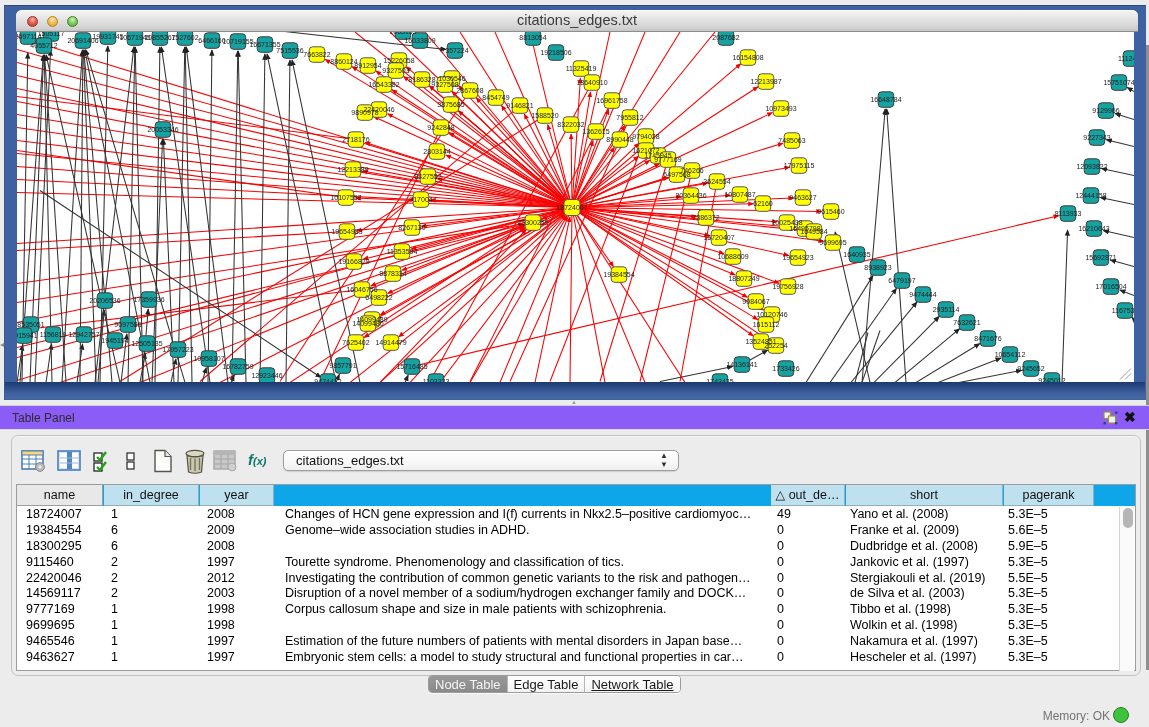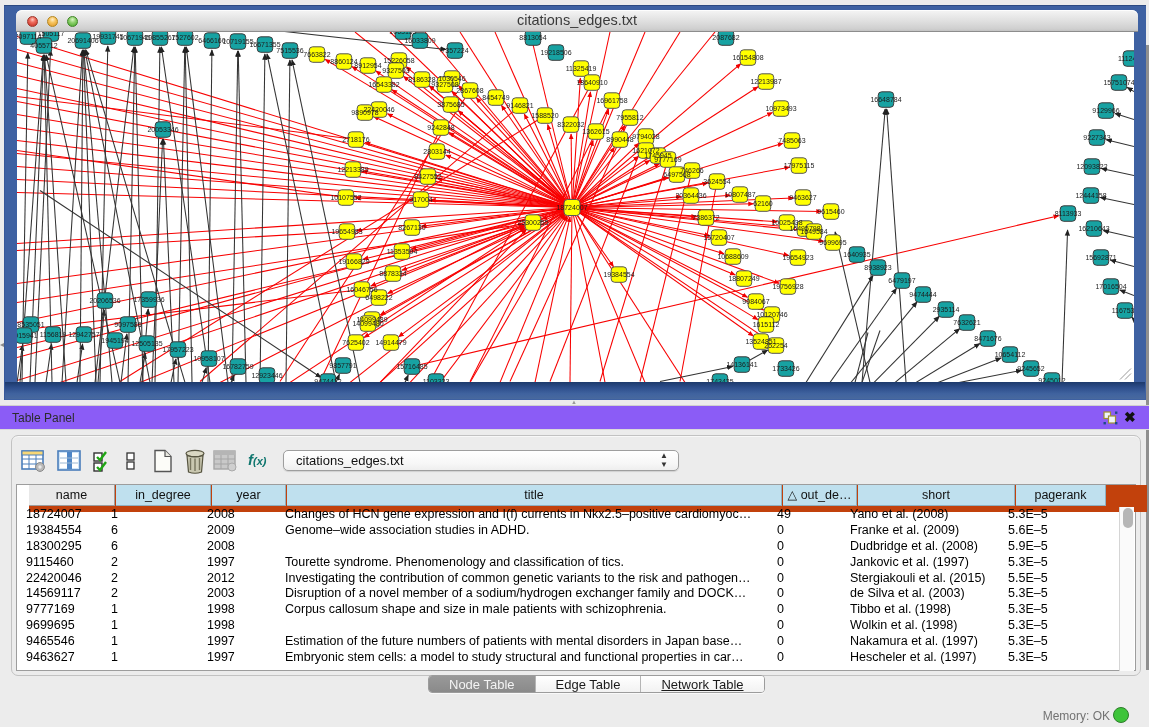--- a/index.html
+++ b/index.html
@@ -48,41 +48,41 @@
 .tbi { position:absolute; top:0; }
 #combo { position:absolute; left:263px; top:1px; width:396px; height:21px;
   border:1px solid #9e9e9e; border-radius:5px;
   background:linear-gradient(180deg,#ffffff 0%,#f6f6f6 70%,#eeeeee 100%);
   font-size:13px; color:#111; line-height:20px; padding-left:12px;
   box-shadow:0 1px 1px rgba(0,0,0,0.12); }
 #combo .arrows { position:absolute; right:10px; top:0; height:21px; font-size:8px; line-height:9px; color:#333; letter-spacing:0; text-align:center;}
 
 #tbl { position:absolute; left:4px; top:48px; width:1120px; height:187px;
   background:#fff; border:1px solid #9d9d9d; }
-#thead { position:absolute; left:12px; top:0; width:100%; height:27px; background:#c2410c; }
+#thead { position:absolute; left:0; top:0; width:100%; height:21px; background:#0ea5e9; }
 .th { position:absolute; top:0; height:21px; background:#bfe0ee;
   border-right:1px solid #8fb0c0; border-bottom:1px solid #8fb0c0;
   font-size:12.5px; color:#111; text-align:center; line-height:21px; }
 #tbody { position:absolute; left:0; top:22px; width:1100px; }
 .tr { position:relative; height:15.9px; font-size:12.5px; color:#000; white-space:nowrap; }
 .tr > div { position:absolute; top:0; line-height:15.9px; overflow:hidden; }
 .c0 { left:9px; width:88px; }
 .c1 { left:94px; width:90px; }
 .c2 { left:190px; width:75px; }
 .c3 { left:268px; width:492px; }
 .c4 { left:760px; width:72px; }
 .c5 { left:833px; width:156px; }
 .c6 { left:991px; width:100px; }
 #vsb { position:absolute; right:1px; top:22px; width:15px; height:164px; background:#fafafa; border-left:1px solid #d5d5d5; }
 #vsb .thumb { position:absolute; left:2.5px; top:1px; width:10px; height:20px; background:#b6b6b6; border-radius:5px; }
 
 #tabs { position:absolute; left:428px; top:675px; height:18px; display:flex;
   border:1px solid #9c9c9c; border-radius:4px; overflow:hidden;
   background:#fff; box-shadow:0 1px 0 rgba(255,255,255,0.7); }
-.tab { height:100%; font-size:13px; line-height:17px; padding:0 20px; color:#1a1a1a;
+.tab { height:100%; font-size:13px; line-height:17px; padding:0 6px; color:#1a1a1a;
   background:linear-gradient(180deg,#ffffff,#f2f2f2); border-right:1px solid #b5b5b5; }
 .tab.sel { background:linear-gradient(180deg,#999999,#8a8a8a); color:#f4f4f4; }
 .tab:last-child { border-right:none;text-decoration:underline; }
 
 #mem { position:absolute; right:39px; top:709px; font-size:12px; color:#737373; }
 #memdot { position:absolute; left:1113px; top:707px; width:16px; height:16px; border-radius:50%;
   background:#3ec43a; border:1.5px solid #2e7d2b; }
 </style></head>
 <body>
 <div id="stage">
@@ -652,21 +652,20 @@
         <circle cx="19" cy="18" r="4" fill="#cfcfcf" stroke="#aaa"></circle>
       </svg>
       <div class="tbi" style="left:228px; top:2px; font-size:15px; font-style:italic; font-weight:bold; color:#0f766e;">f<span style="font-size:11px;">(x)</span></div>
       <div id="combo">citations_edges.txt<div class="arrows">▲<br>▼</div></div>
     </div>
     <div id="tbl">
       <div id="thead">
         <div class="th" style="left:0;width:86px;background:#e8e8e8;border-right:1px solid #9d9d9d;border-bottom:1px solid #9d9d9d;">name</div>
         <div class="th" style="left:87px;width:95px;">in_degree</div>
         <div class="th" style="left:183px;width:74px;">year</div>
-        <div class="th" style="left:258px;width:495px;">title</div>
         <div class="th" style="left:754px;width:74px;">△ out_de…</div>
         <div class="th" style="left:829px;width:157px;">short</div>
         <div class="th" style="left:987px;width:90px;">pagerank</div>
       </div>
       <div id="tbody">
 <div class="tr">
             <div class="c0">18724007</div>
             <div class="c1">1</div>
             <div class="c2">2008</div>
             <div class="c3">Changes of HCN gene expression and I(f) currents in Nkx2.5–positive cardiomyoc…</div>
@@ -699,21 +698,21 @@
             <div class="c4">0</div>
             <div class="c5">Jankovic et al. (1997)</div>
             <div class="c6">5.3E–5</div>
           </div>
 <div class="tr">
             <div class="c0">22420046</div>
             <div class="c1">2</div>
             <div class="c2">2012</div>
             <div class="c3">Investigating the contribution of common genetic variants to the risk and pathogen…</div>
             <div class="c4">0</div>
-            <div class="c5">Stergiakouli et al. (2015)</div>
+            <div class="c5">Stergiakouli et al. (2019)</div>
             <div class="c6">5.5E–5</div>
           </div>
 <div class="tr">
             <div class="c0">14569117</div>
             <div class="c1">2</div>
             <div class="c2">2003</div>
             <div class="c3">Disruption of a novel member of a sodium/hydrogen exchanger family and DOCK…</div>
             <div class="c4">0</div>
             <div class="c5">de Silva et al. (2003)</div>
             <div class="c6">5.3E–5</div>

